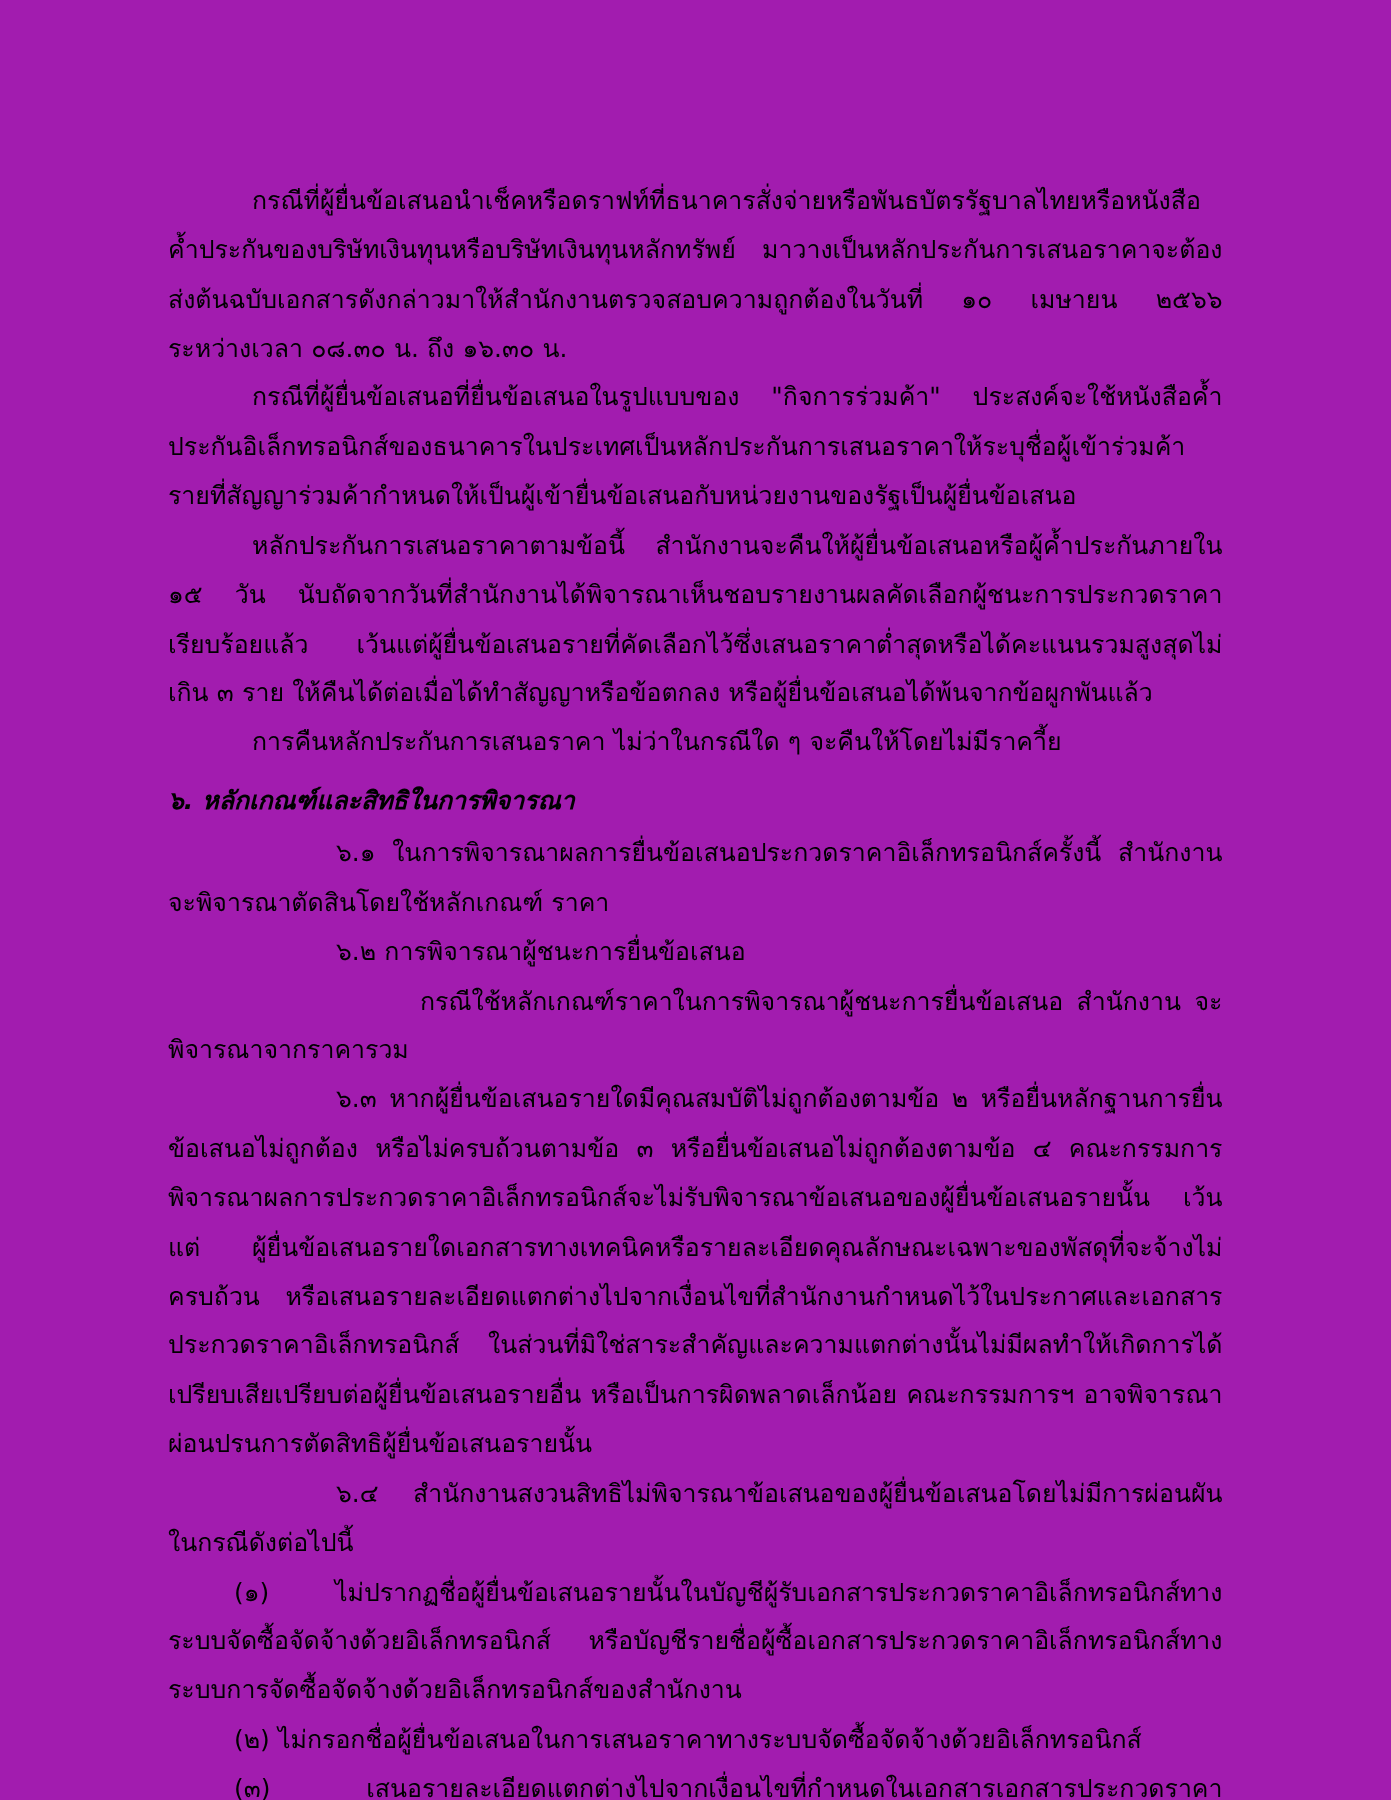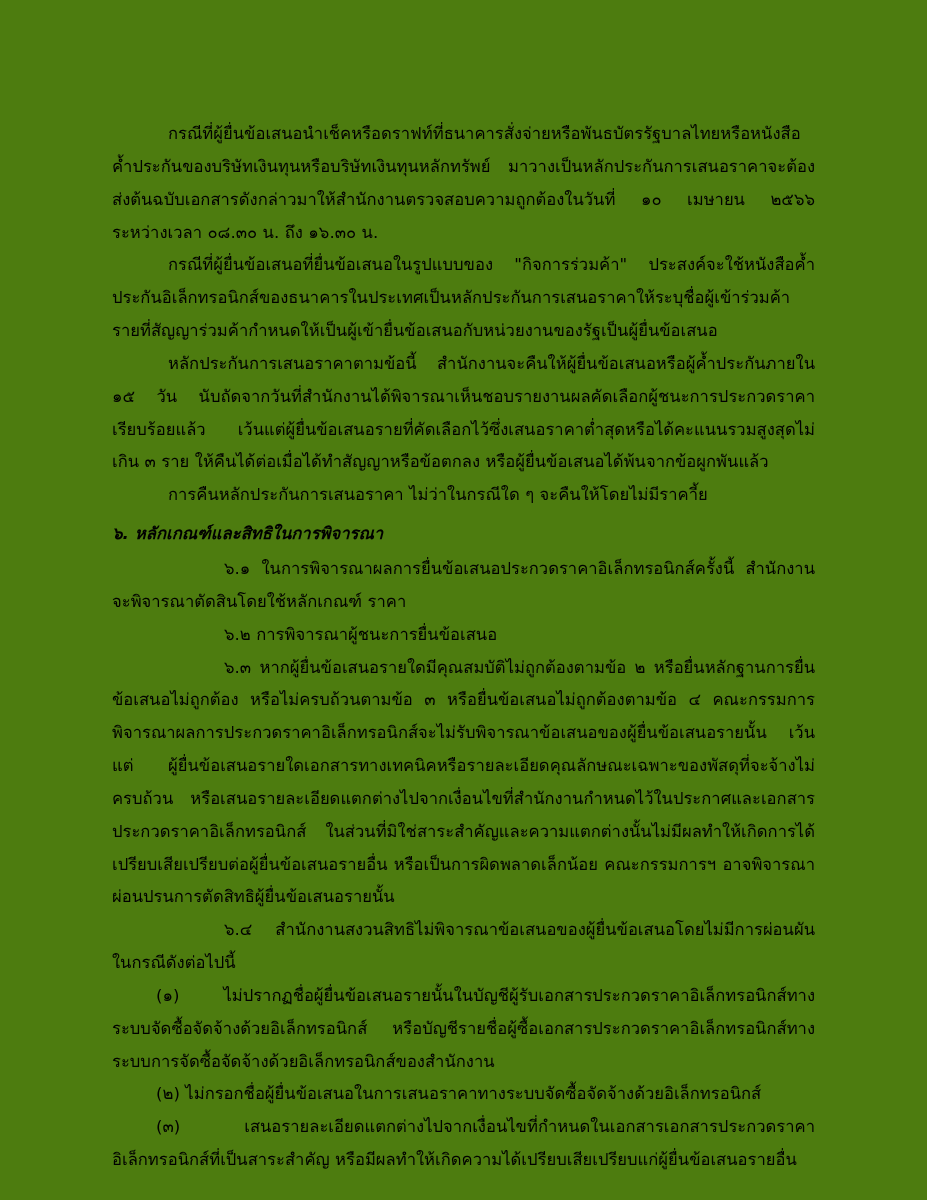--- a/index.html
+++ b/index.html
@@ -9,21 +9,21 @@
   }
   body {
     font-family: "DejaVu Sans", "Liberation Sans", sans-serif;
     color: #000000;
   }
   .page {
     position: relative;
     width: 927px;
     height: 1200px;
     margin: 0 auto;
-    background: #4d7c0f;
+    background: #a21caf;
     overflow: hidden;
     box-sizing: border-box;
     padding: 118px 112px 60px 112px;
   }
   .doc-body {
     font-size: 16.6px;
     line-height: 1.98;
     text-align: justify;
     text-justify: inter-word;
     word-spacing: 0.2px;
@@ -60,20 +60,21 @@
 
     <p class="para">กรณีที่ผู้ยื่นข้อเสนอนำเช็คหรือดราฟท์ที่ธนาคารสั่งจ่ายหรือพันธบัตรรัฐบาลไทยหรือหนังสือค้ำประกันของบริษัทเงินทุนหรือบริษัทเงินทุนหลักทรัพย์ มาวางเป็นหลักประกันการเสนอราคาจะต้องส่งต้นฉบับเอกสารดังกล่าวมาให้สำนักงานตรวจสอบความถูกต้องในวันที่ ๑๐ เมษายน ๒๕๖๖ ระหว่างเวลา ๐๘.๓๐ น. ถึง ๑๖.๓๐ น.</p>
     <p class="para">กรณีที่ผู้ยื่นข้อเสนอที่ยื่นข้อเสนอในรูปแบบของ "กิจการร่วมค้า" ประสงค์จะใช้หนังสือค้ำประกันอิเล็กทรอนิกส์ของธนาคารในประเทศเป็นหลักประกันการเสนอราคาให้ระบุชื่อผู้เข้าร่วมค้ารายที่สัญญาร่วมค้ากำหนดให้เป็นผู้เข้ายื่นข้อเสนอกับหน่วยงานของรัฐเป็นผู้ยื่นข้อเสนอ</p>
     <p class="para">หลักประกันการเสนอราคาตามข้อนี้ สำนักงานจะคืนให้ผู้ยื่นข้อเสนอหรือผู้ค้ำประกันภายใน ๑๕ วัน นับถัดจากวันที่สำนักงานได้พิจารณาเห็นชอบรายงานผลคัดเลือกผู้ชนะการประกวดราคาเรียบร้อยแล้ว เว้นแต่ผู้ยื่นข้อเสนอรายที่คัดเลือกไว้ซึ่งเสนอราคาต่ำสุดหรือได้คะแนนรวมสูงสุดไม่เกิน ๓ ราย ให้คืนได้ต่อเมื่อได้ทำสัญญาหรือข้อตกลง หรือผู้ยื่นข้อเสนอได้พ้นจากข้อผูกพันแล้ว</p>
     <p class="para">การคืนหลักประกันการเสนอราคา ไม่ว่าในกรณีใด ๆ จะคืนให้โดยไม่มีราคาี้ย</p>
 
     <p class="heading">๖. หลักเกณฑ์และสิทธิในการพิจารณา</p>
 
     <p class="para-deep">๖.๑ ในการพิจารณาผลการยื่นข้อเสนอประกวดราคาอิเล็กทรอนิกส์ครั้งนี้ สำนักงานจะพิจารณาตัดสินโดยใช้หลักเกณฑ์ ราคา</p>
     <p class="para-deep">๖.๒ การพิจารณาผู้ชนะการยื่นข้อเสนอ</p>
+    <p class="para-deeper">กรณีใช้หลักเกณฑ์ราคาในการพิจารณาผู้ชนะการยื่นข้อเสนอ สำนักงาน จะพิจารณาจากราคารวม</p>
     <p class="para-deep">๖.๓ หากผู้ยื่นข้อเสนอรายใดมีคุณสมบัติไม่ถูกต้องตามข้อ ๒ หรือยื่นหลักฐานการยื่นข้อเสนอไม่ถูกต้อง หรือไม่ครบถ้วนตามข้อ ๓ หรือยื่นข้อเสนอไม่ถูกต้องตามข้อ ๔ คณะกรรมการพิจารณาผลการประกวดราคาอิเล็กทรอนิกส์จะไม่รับพิจารณาข้อเสนอของผู้ยื่นข้อเสนอรายนั้น เว้นแต่ ผู้ยื่นข้อเสนอรายใดเอกสารทางเทคนิคหรือรายละเอียดคุณลักษณะเฉพาะของพัสดุที่จะจ้างไม่ครบถ้วน หรือเสนอรายละเอียดแตกต่างไปจากเงื่อนไขที่สำนักงานกำหนดไว้ในประกาศและเอกสารประกวดราคาอิเล็กทรอนิกส์ ในส่วนที่มิใช่สาระสำคัญและความแตกต่างนั้นไม่มีผลทำให้เกิดการได้เปรียบเสียเปรียบต่อผู้ยื่นข้อเสนอรายอื่น หรือเป็นการผิดพลาดเล็กน้อย คณะกรรมการฯ อาจพิจารณาผ่อนปรนการตัดสิทธิผู้ยื่นข้อเสนอรายนั้น</p>
     <p class="para-deep">๖.๔ สำนักงานสงวนสิทธิไม่พิจารณาข้อเสนอของผู้ยื่นข้อเสนอโดยไม่มีการผ่อนผัน ในกรณีดังต่อไปนี้</p>
 
     <p class="para-small-indent">(๑) ไม่ปรากฏชื่อผู้ยื่นข้อเสนอรายนั้นในบัญชีผู้รับเอกสารประกวดราคาอิเล็กทรอนิกส์ทางระบบจัดซื้อจัดจ้างด้วยอิเล็กทรอนิกส์ หรือบัญชีรายชื่อผู้ซื้อเอกสารประกวดราคาอิเล็กทรอนิกส์ทางระบบการจัดซื้อจัดจ้างด้วยอิเล็กทรอนิกส์ของสำนักงาน</p>
     <p class="para-small-indent">(๒) ไม่กรอกชื่อผู้ยื่นข้อเสนอในการเสนอราคาทางระบบจัดซื้อจัดจ้างด้วยอิเล็กทรอนิกส์</p>
     <p class="para-small-indent">(๓) เสนอรายละเอียดแตกต่างไปจากเงื่อนไขที่กำหนดในเอกสารเอกสารประกวดราคาอิเล็กทรอนิกส์ที่เป็นสาระสำคัญ หรือมีผลทำให้เกิดความได้เปรียบเสียเปรียบแก่ผู้ยื่นข้อเสนอรายอื่น</p>
 
   </div>
 </div>
 

